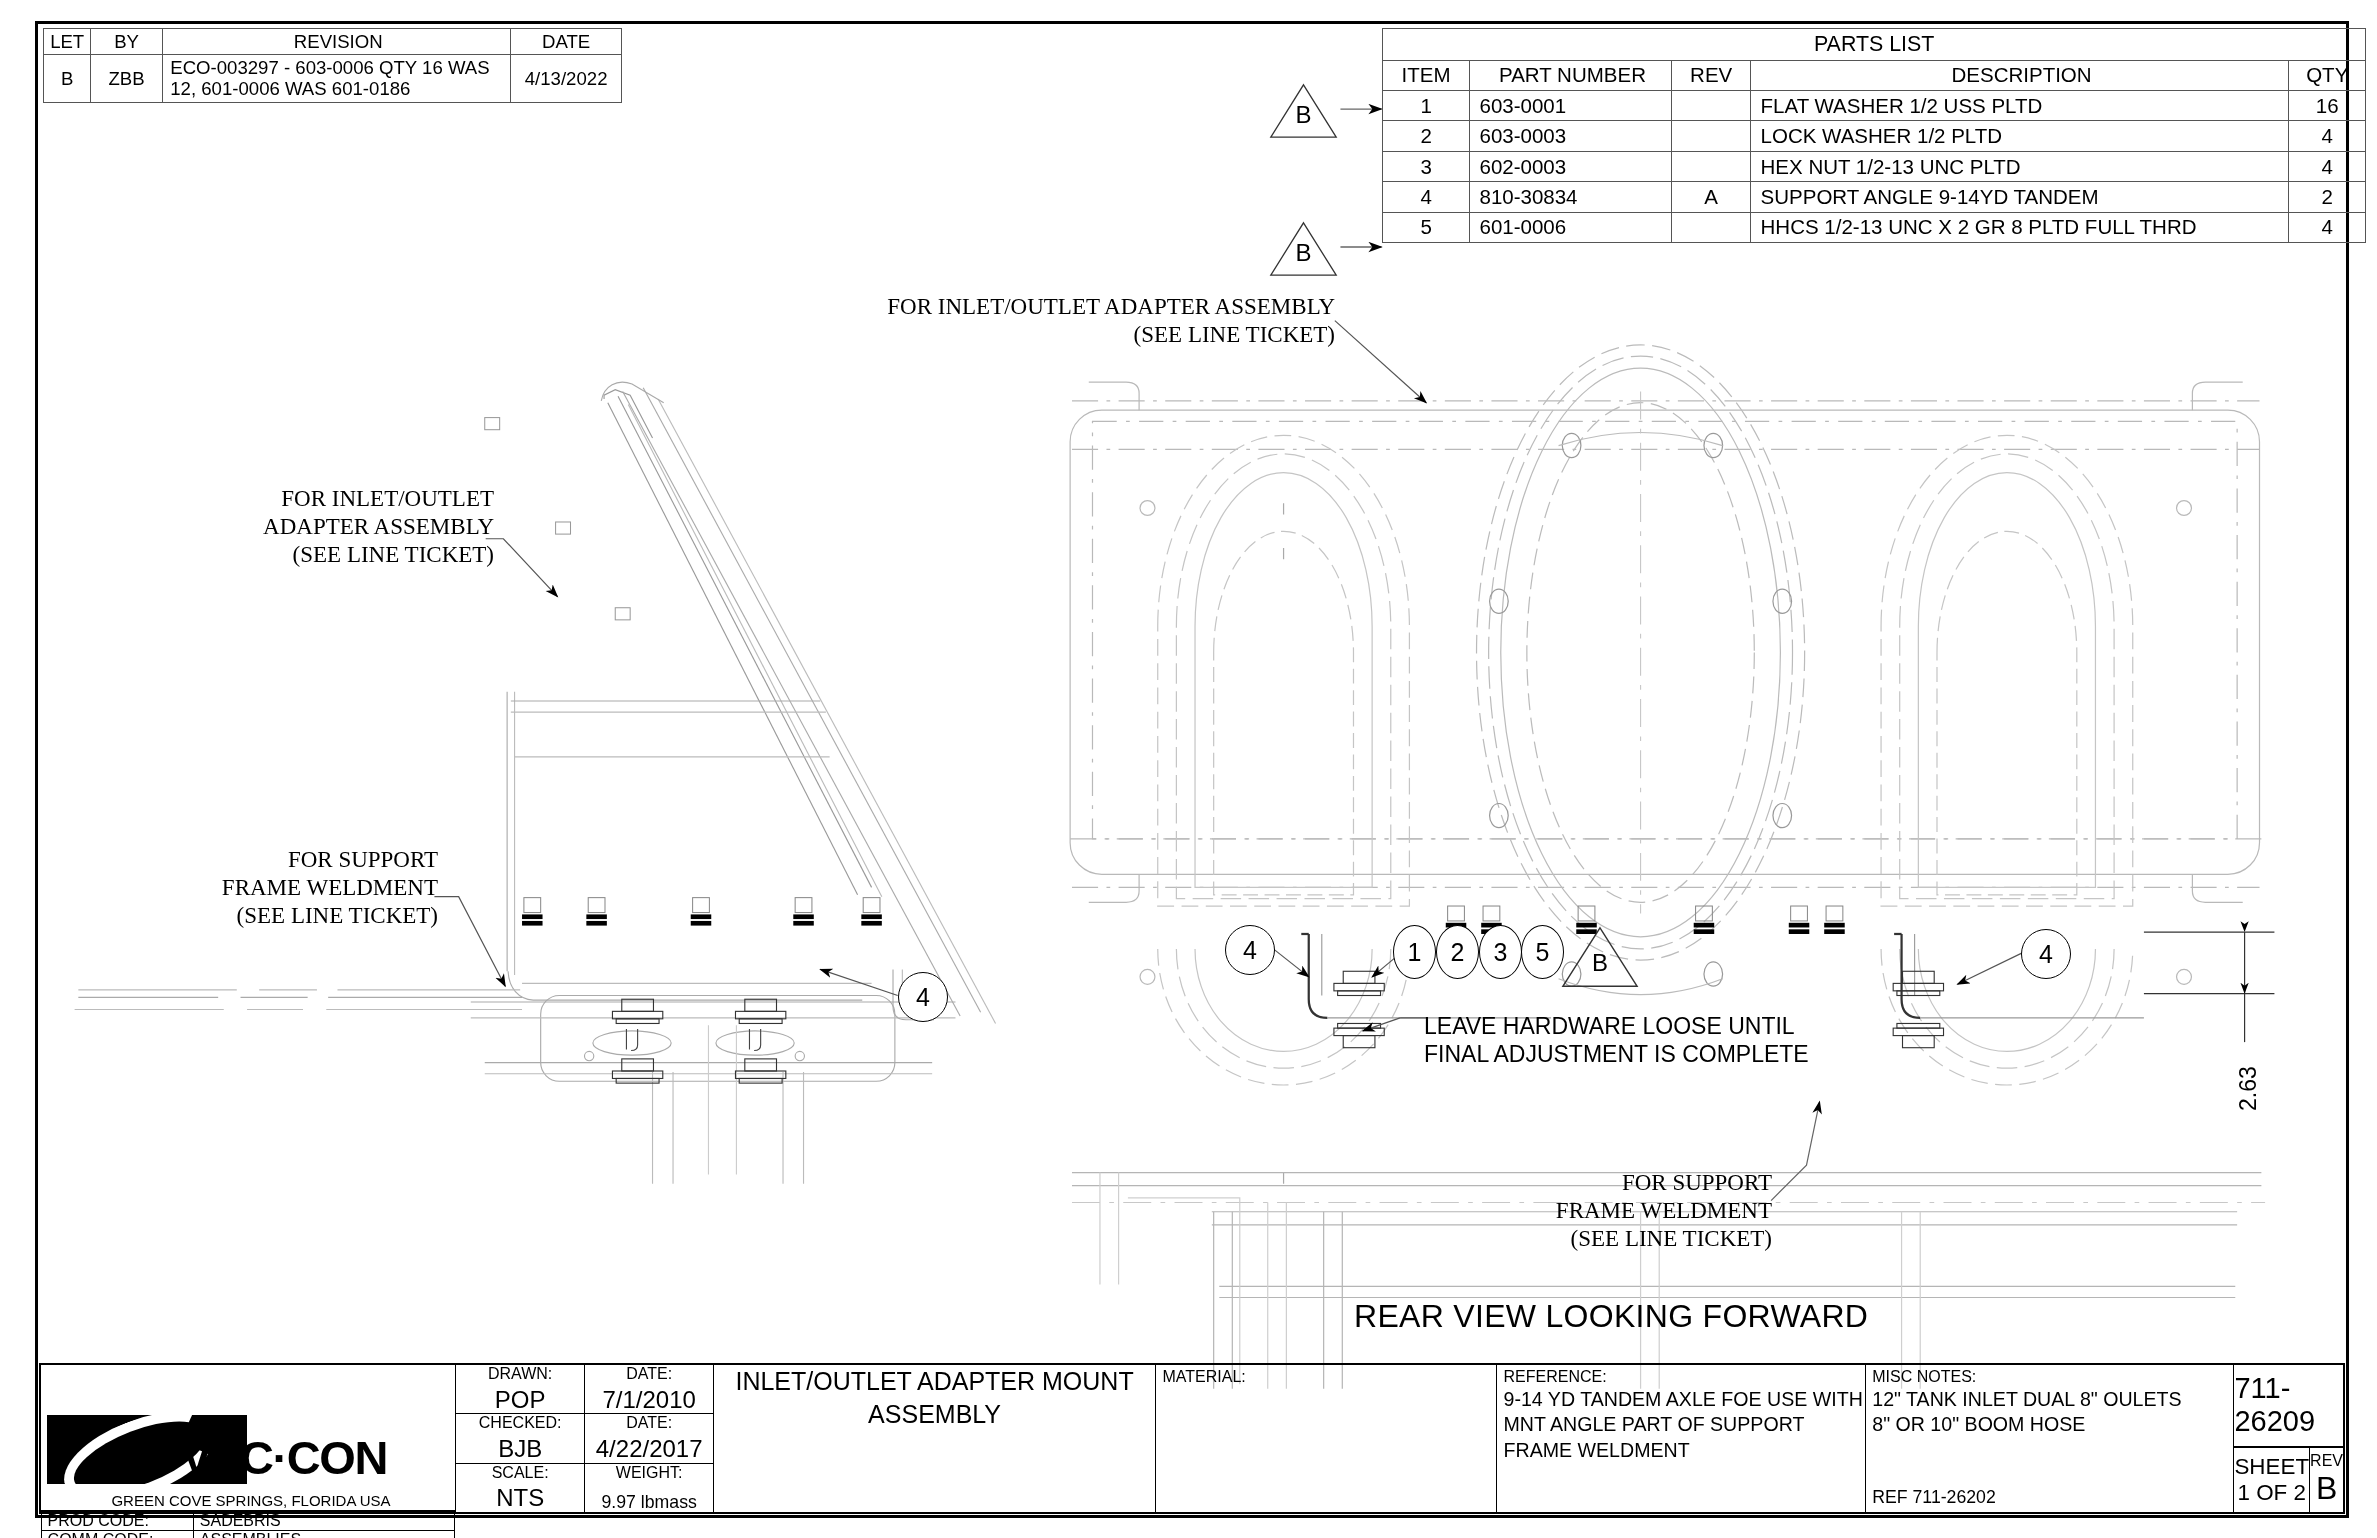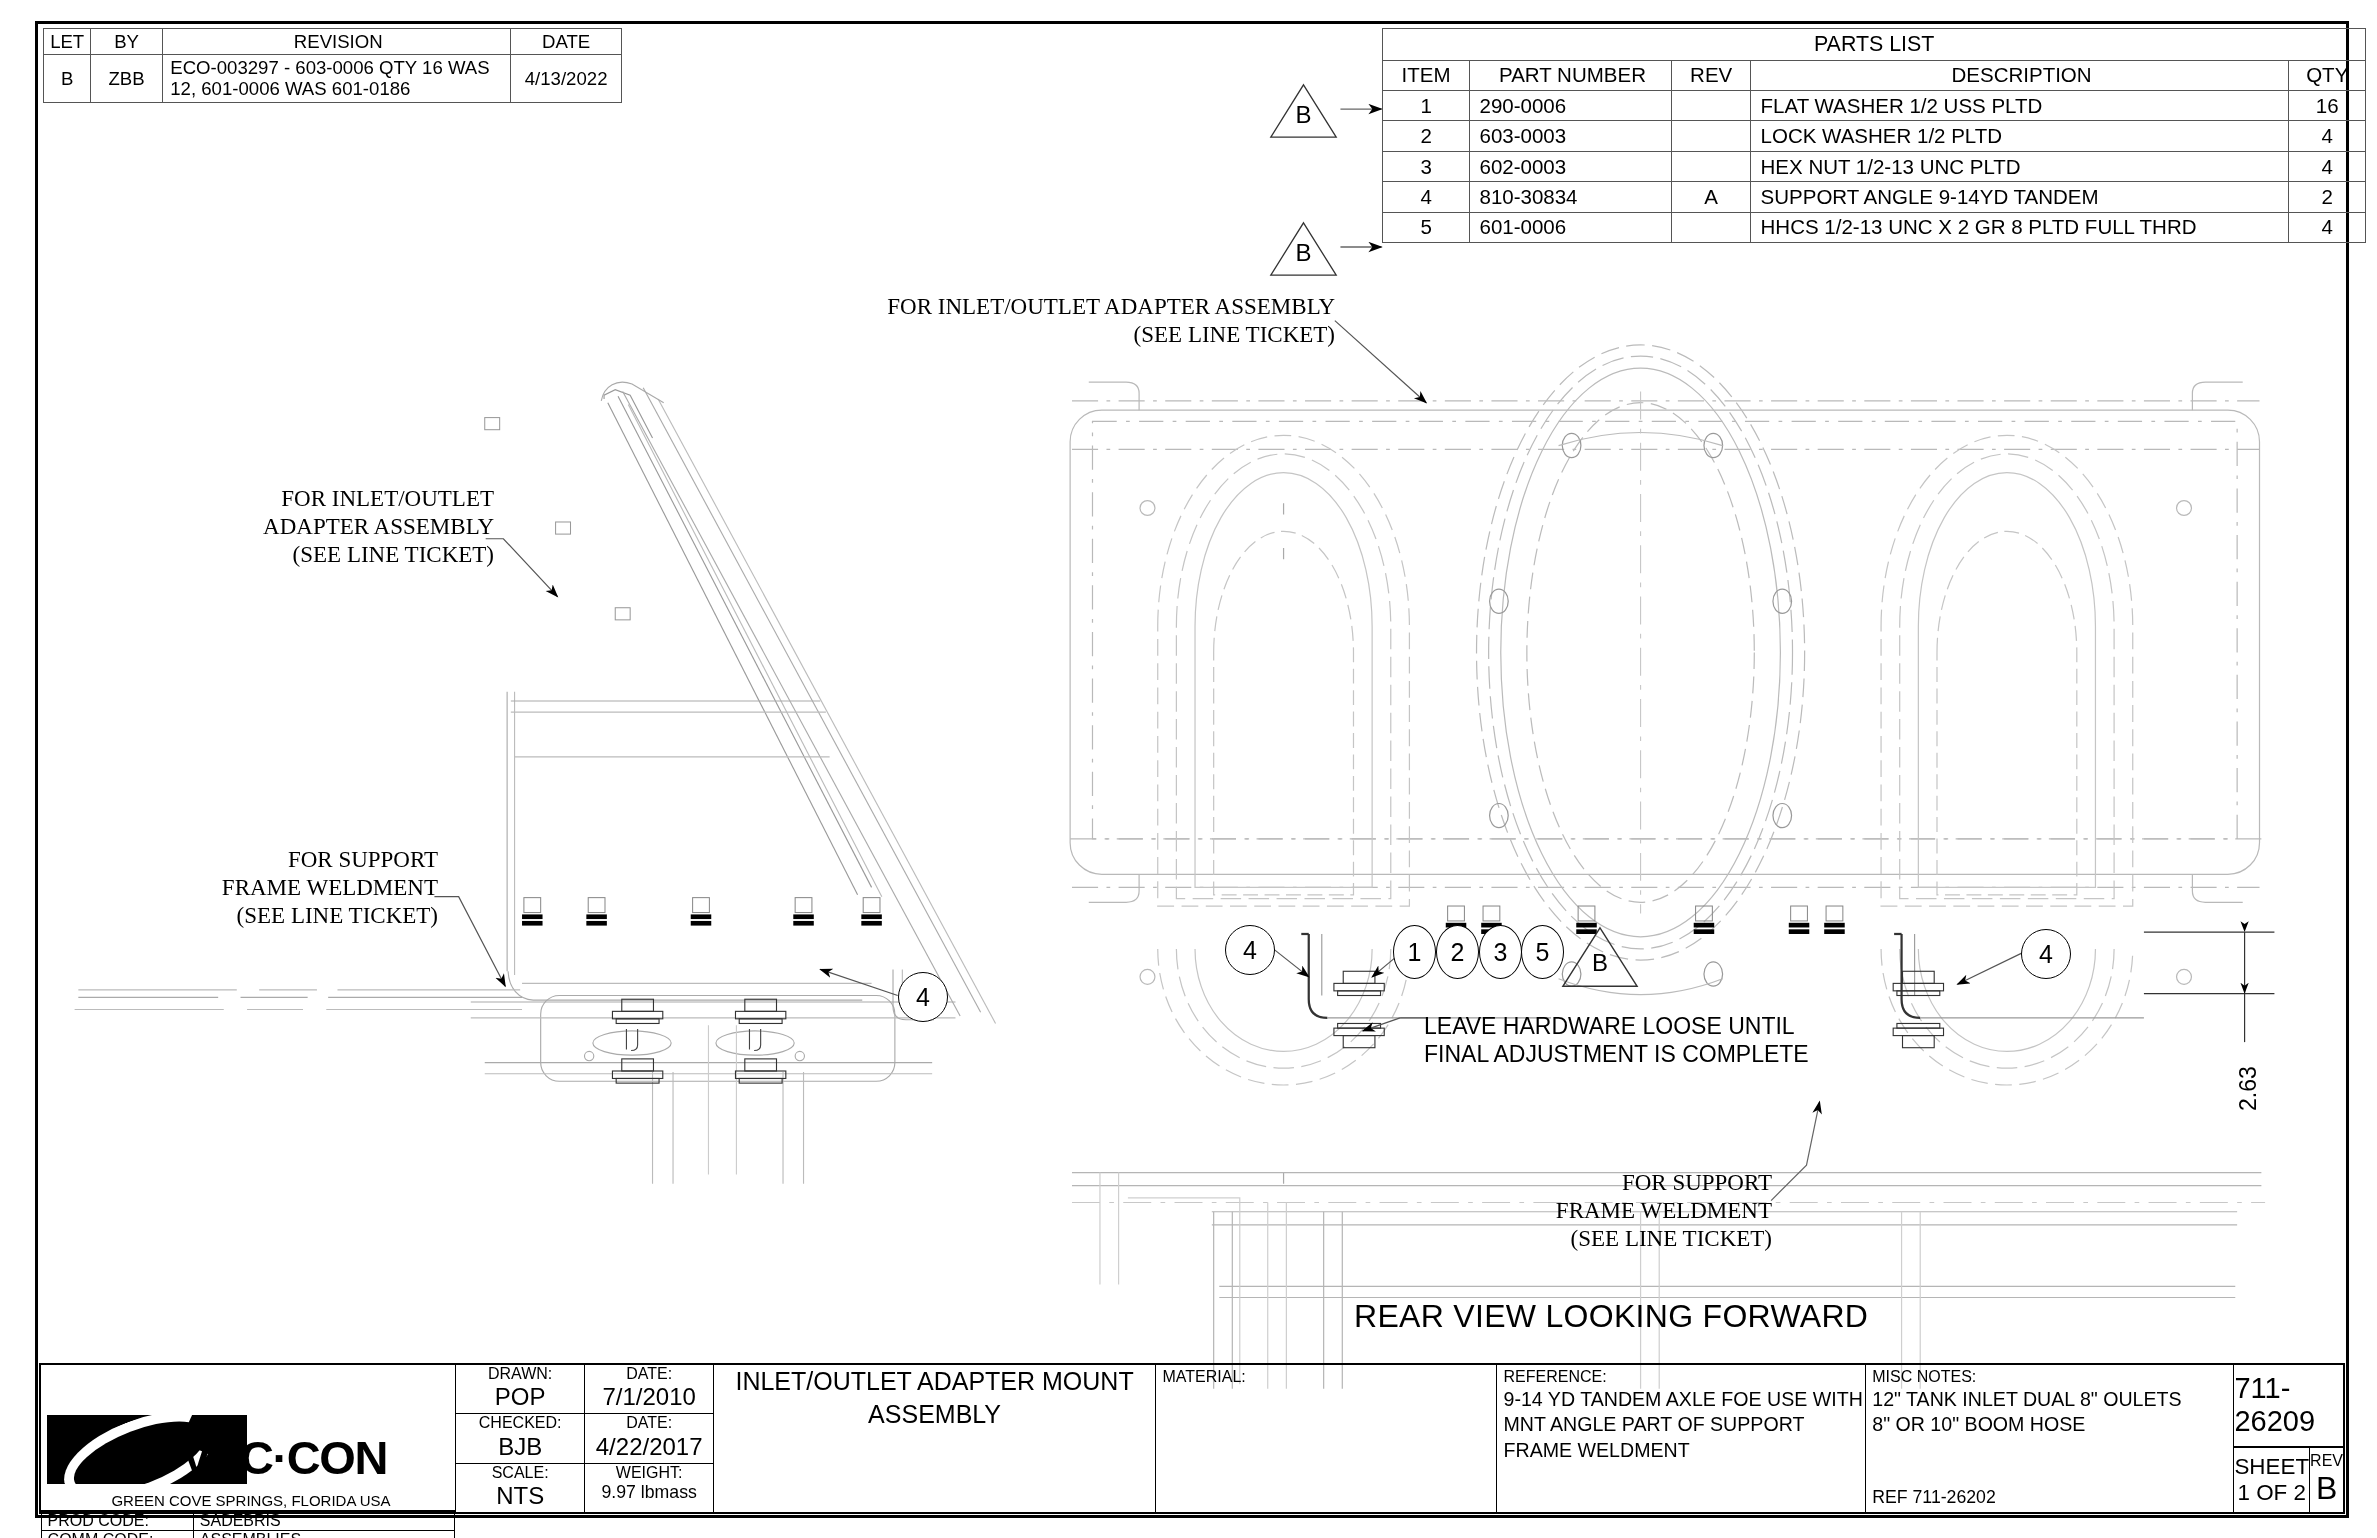--- a/index.html
+++ b/index.html
@@ -77,21 +77,21 @@
   .logo-city{position:absolute;left:0;bottom:0.9px;width:420px;text-align:center;font-size:15px;}
   .logo-codes{height:51px;}
   .codes-tbl{width:100%;height:100%;border-collapse:collapse;}
   .codes-tbl td{border:0.9px solid #000;font-size:16px;padding:0 5.6px;height:17px;}
   .codes-tbl td.k{width:140px;}
 
   .who-wrap{width:261px;display:flex;flex-direction:column;}
   .who-row{display:flex;flex:1;border-bottom:1.9px solid #000;}
   .who-row:last-child{border-bottom:none;}
   .who-cell{flex:1;border-right:1.9px solid #000;box-sizing:border-box;
-        display:flex;flex-direction:column;align-items:center;justify-content:flex-start;}
+        display:flex;flex-direction:column;align-items:center;justify-content:space-between;}
   .who-cell:last-child{border-right:none;}
 
   .dwgname{width:447px;display:flex;justify-content:center;text-align:center;
         font-size:25px;line-height:1.3;}
   .material{width:345px;}
   .reference{width:373px;}
   .miscnotes{width:373px;}
   .pad{position:absolute;left:6.5px;top:2.8px;}
   .refline{position:absolute;left:6.5px;bottom:3.7px;font-size:17.7px;}
 
@@ -391,21 +391,21 @@
           <th class="c-item">ITEM</th>
           <th class="c-pn" style="text-align:center !important;">PART NUMBER</th>
           <th class="c-rev">REV</th>
           <th class="c-desc" style="text-align:center !important;">DESCRIPTION</th>
           <th class="c-qty">QTY</th>
         </tr>
       </thead>
       <tbody>
         <tr>
           <td class="c-item">1</td>
-          <td class="c-pn">290-0006</td>
+          <td class="c-pn">603-0001</td>
           <td class="c-rev"></td>
           <td class="c-desc">FLAT WASHER 1/2 USS PLTD</td>
           <td class="c-qty">16</td>
         </tr>
         <tr>
           <td class="c-item">2</td>
           <td class="c-pn">603-0003</td>
           <td class="c-rev"></td>
           <td class="c-desc">LOCK WASHER 1/2 PLTD</td>
           <td class="c-qty">4</td>

